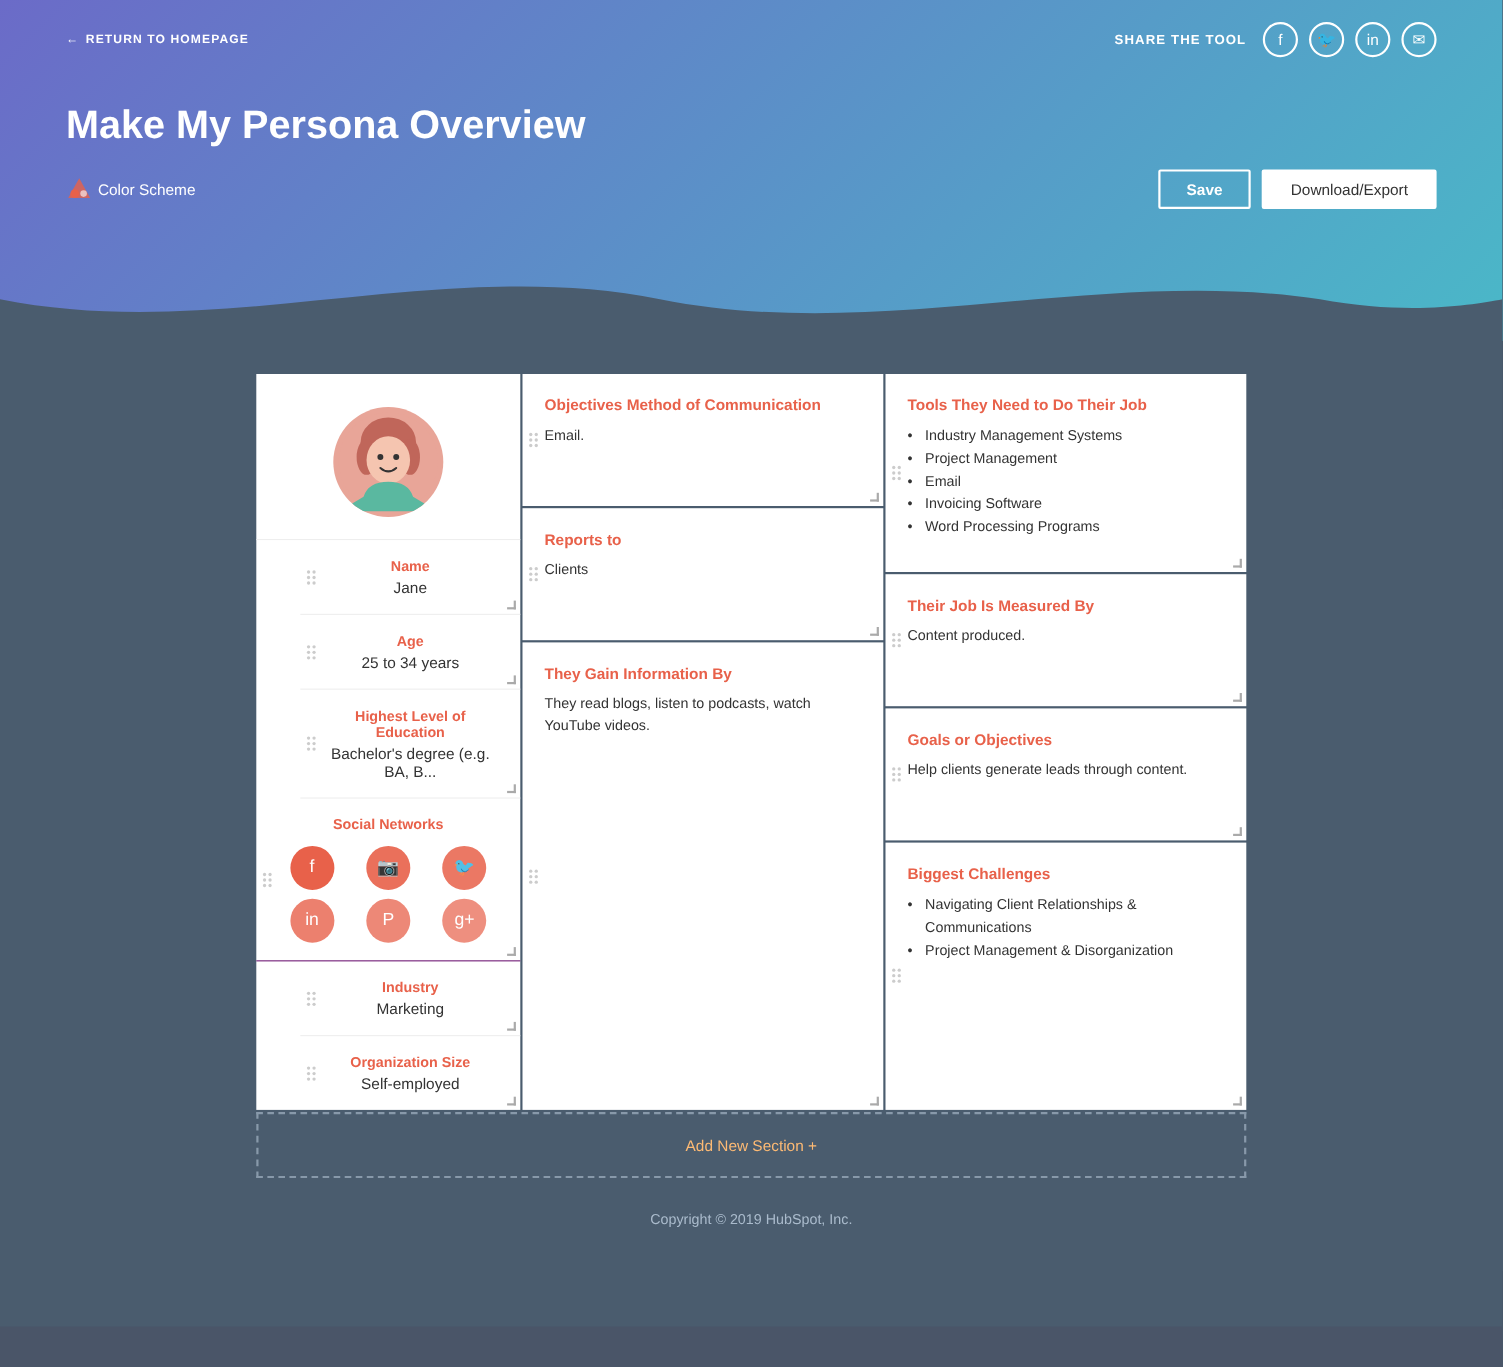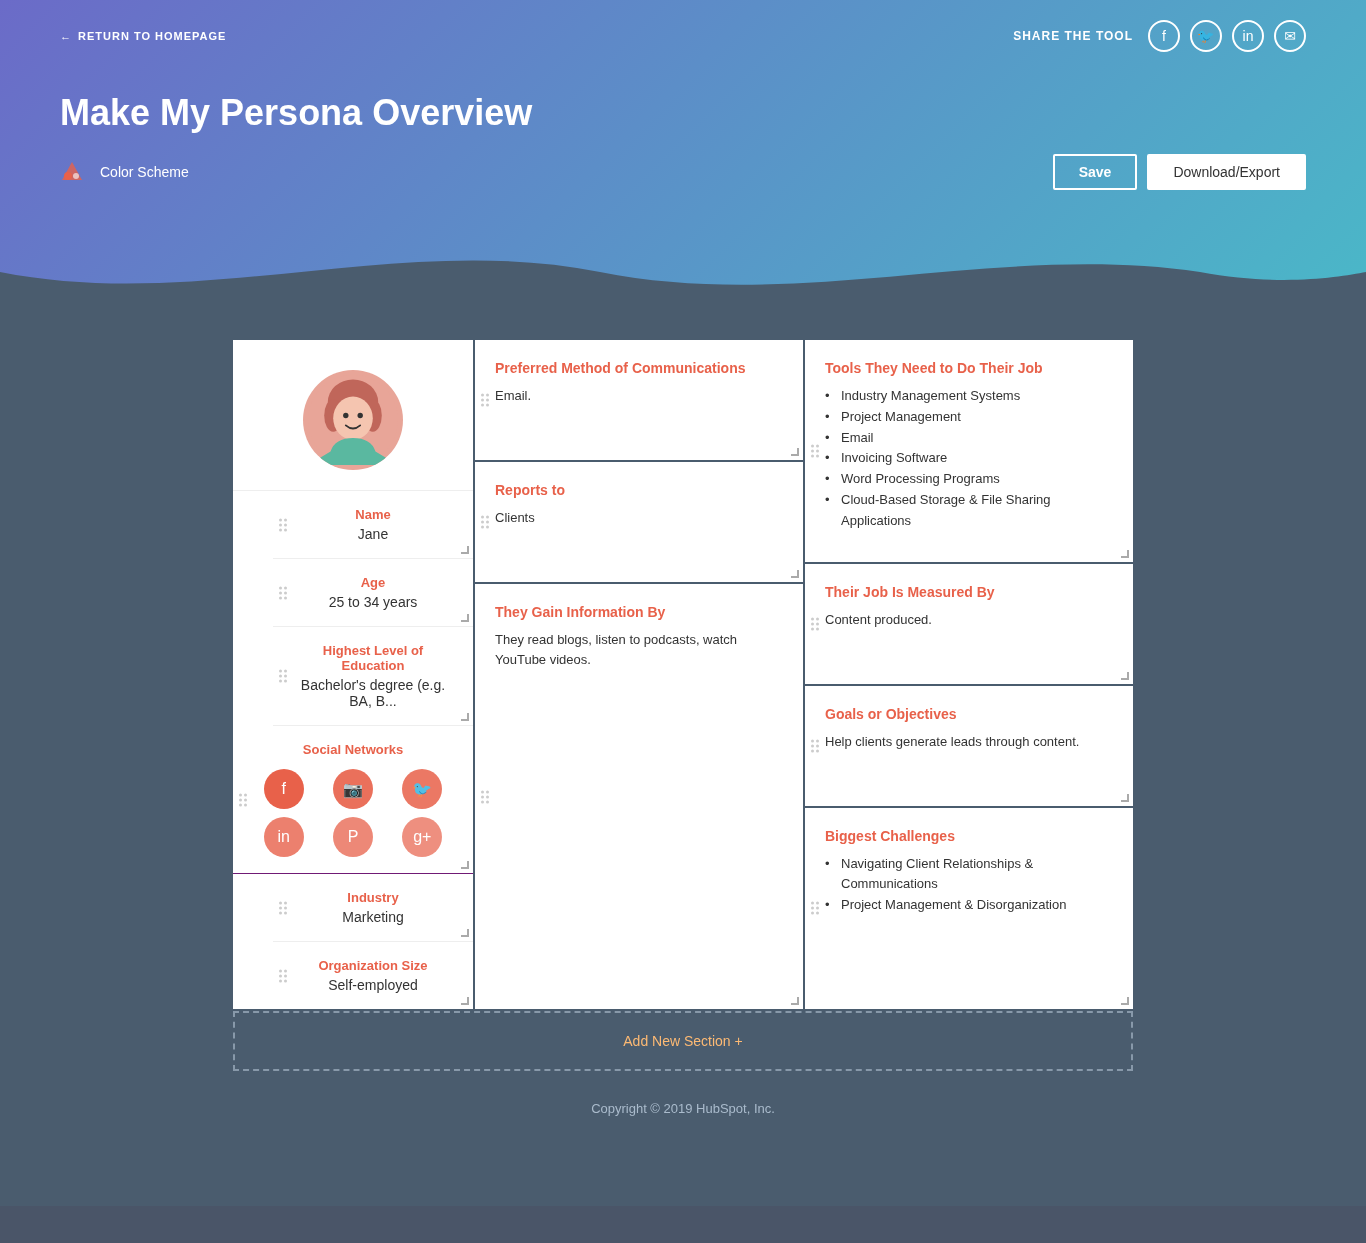--- a/index.html
+++ b/index.html
@@ -78,21 +78,21 @@
 
     .header-controls {
       display: flex;
       justify-content: space-between;
       align-items: center;
     }
 
     .color-scheme {
       display: flex;
       align-items: center;
-      gap: 16px;
+      gap: 5px;
       color: white;
       font-size: 14px;
       cursor: pointer;
     }
 
     .color-icon {
       width: 24px;
       height: 24px;
     }
 
@@ -553,21 +553,21 @@
             </div>
           <div class="drag-dot-row">
               <div class="drag-dot"></div>
               <div class="drag-dot"></div>
             </div>
           <div class="drag-dot-row">
               <div class="drag-dot"></div>
               <div class="drag-dot"></div>
             </div>
         </div>
-        <div class="card-title">Preferred Method of Communications</div>
+        <div class="card-title">Objectives Method of Communication</div>
         <div class="card-content">Email.</div>
         <div class="resize-handle"></div>
       </div>
 
 
       <div class="card">
         <div class="drag-handle">
           <div class="drag-dot-row">
               <div class="drag-dot"></div>
               <div class="drag-dot"></div>
@@ -624,21 +624,20 @@
               <div class="drag-dot"></div>
             </div>
         </div>
         <div class="card-title">Tools They Need to Do Their Job</div>
         <ul class="card-list">
           <li>Industry Management Systems</li>
           <li>Project Management</li>
           <li>Email</li>
           <li>Invoicing Software</li>
           <li>Word Processing Programs</li>
-          <li>Cloud-Based Storage &amp; File Sharing Applications</li>
         </ul>
         <div class="resize-handle"></div>
       </div>
 
       <div class="card">
         <div class="drag-handle">
           <div class="drag-dot-row">
               <div class="drag-dot"></div>
               <div class="drag-dot"></div>
             </div>

